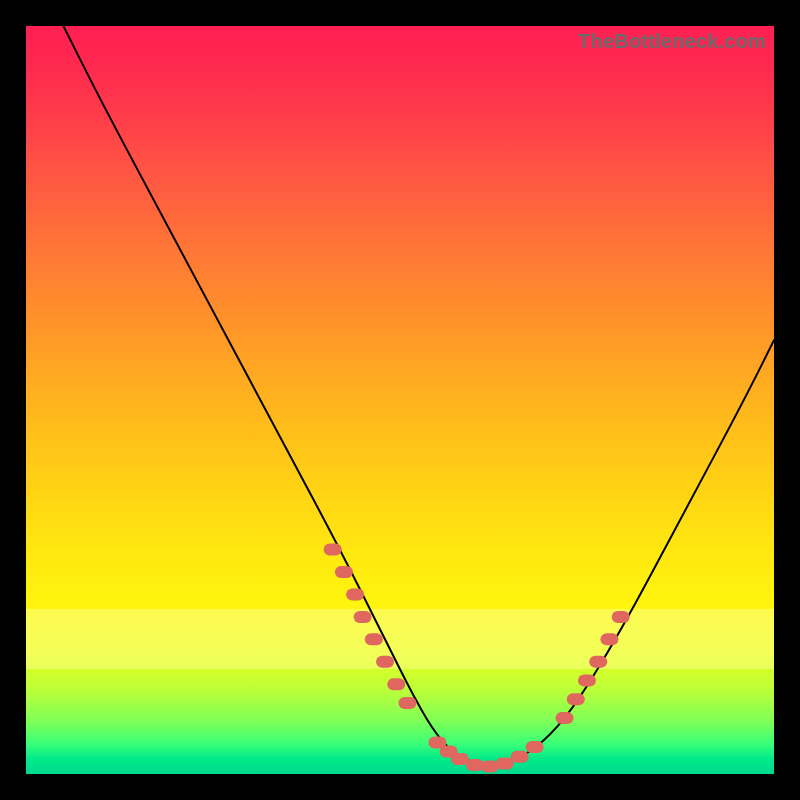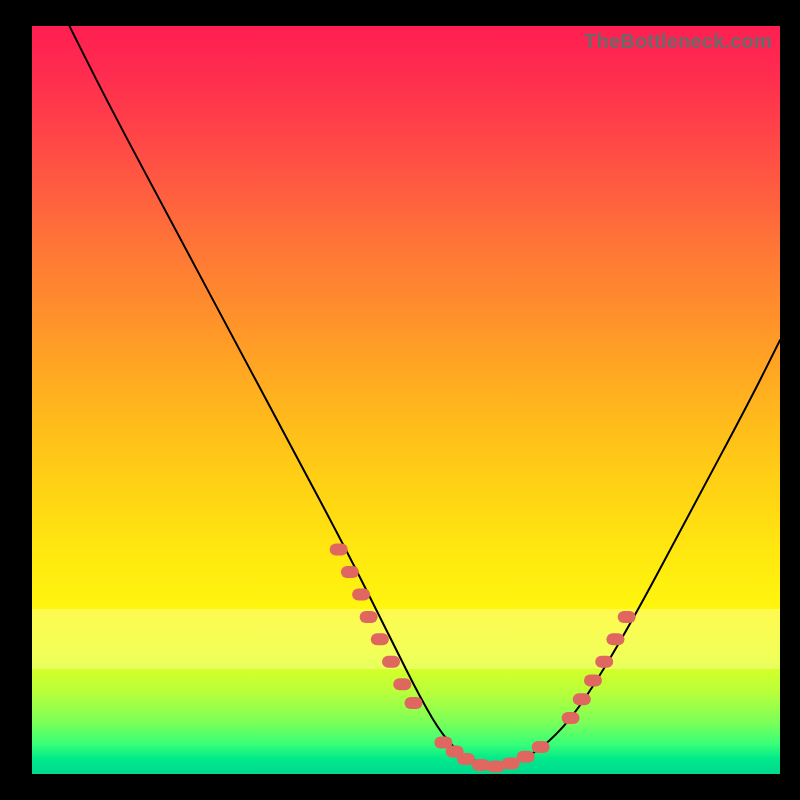--- a/index.html
+++ b/index.html
@@ -11,21 +11,20 @@
     overflow: hidden;
     font-family: Arial, Helvetica, sans-serif;
   }
   .frame {
     position: absolute;
     left: 26px;
     top: 26px;
     width: 748px;
     height: 748px;
     background: #7dd3fc;
-    margin-left: 6px;
   }
   .plot-area {
     position: absolute;
     left: 0;
     top: 0;
     width: 748px;
     height: 748px;
     
     background: linear-gradient(to bottom,
       #ff1f52 0%,

